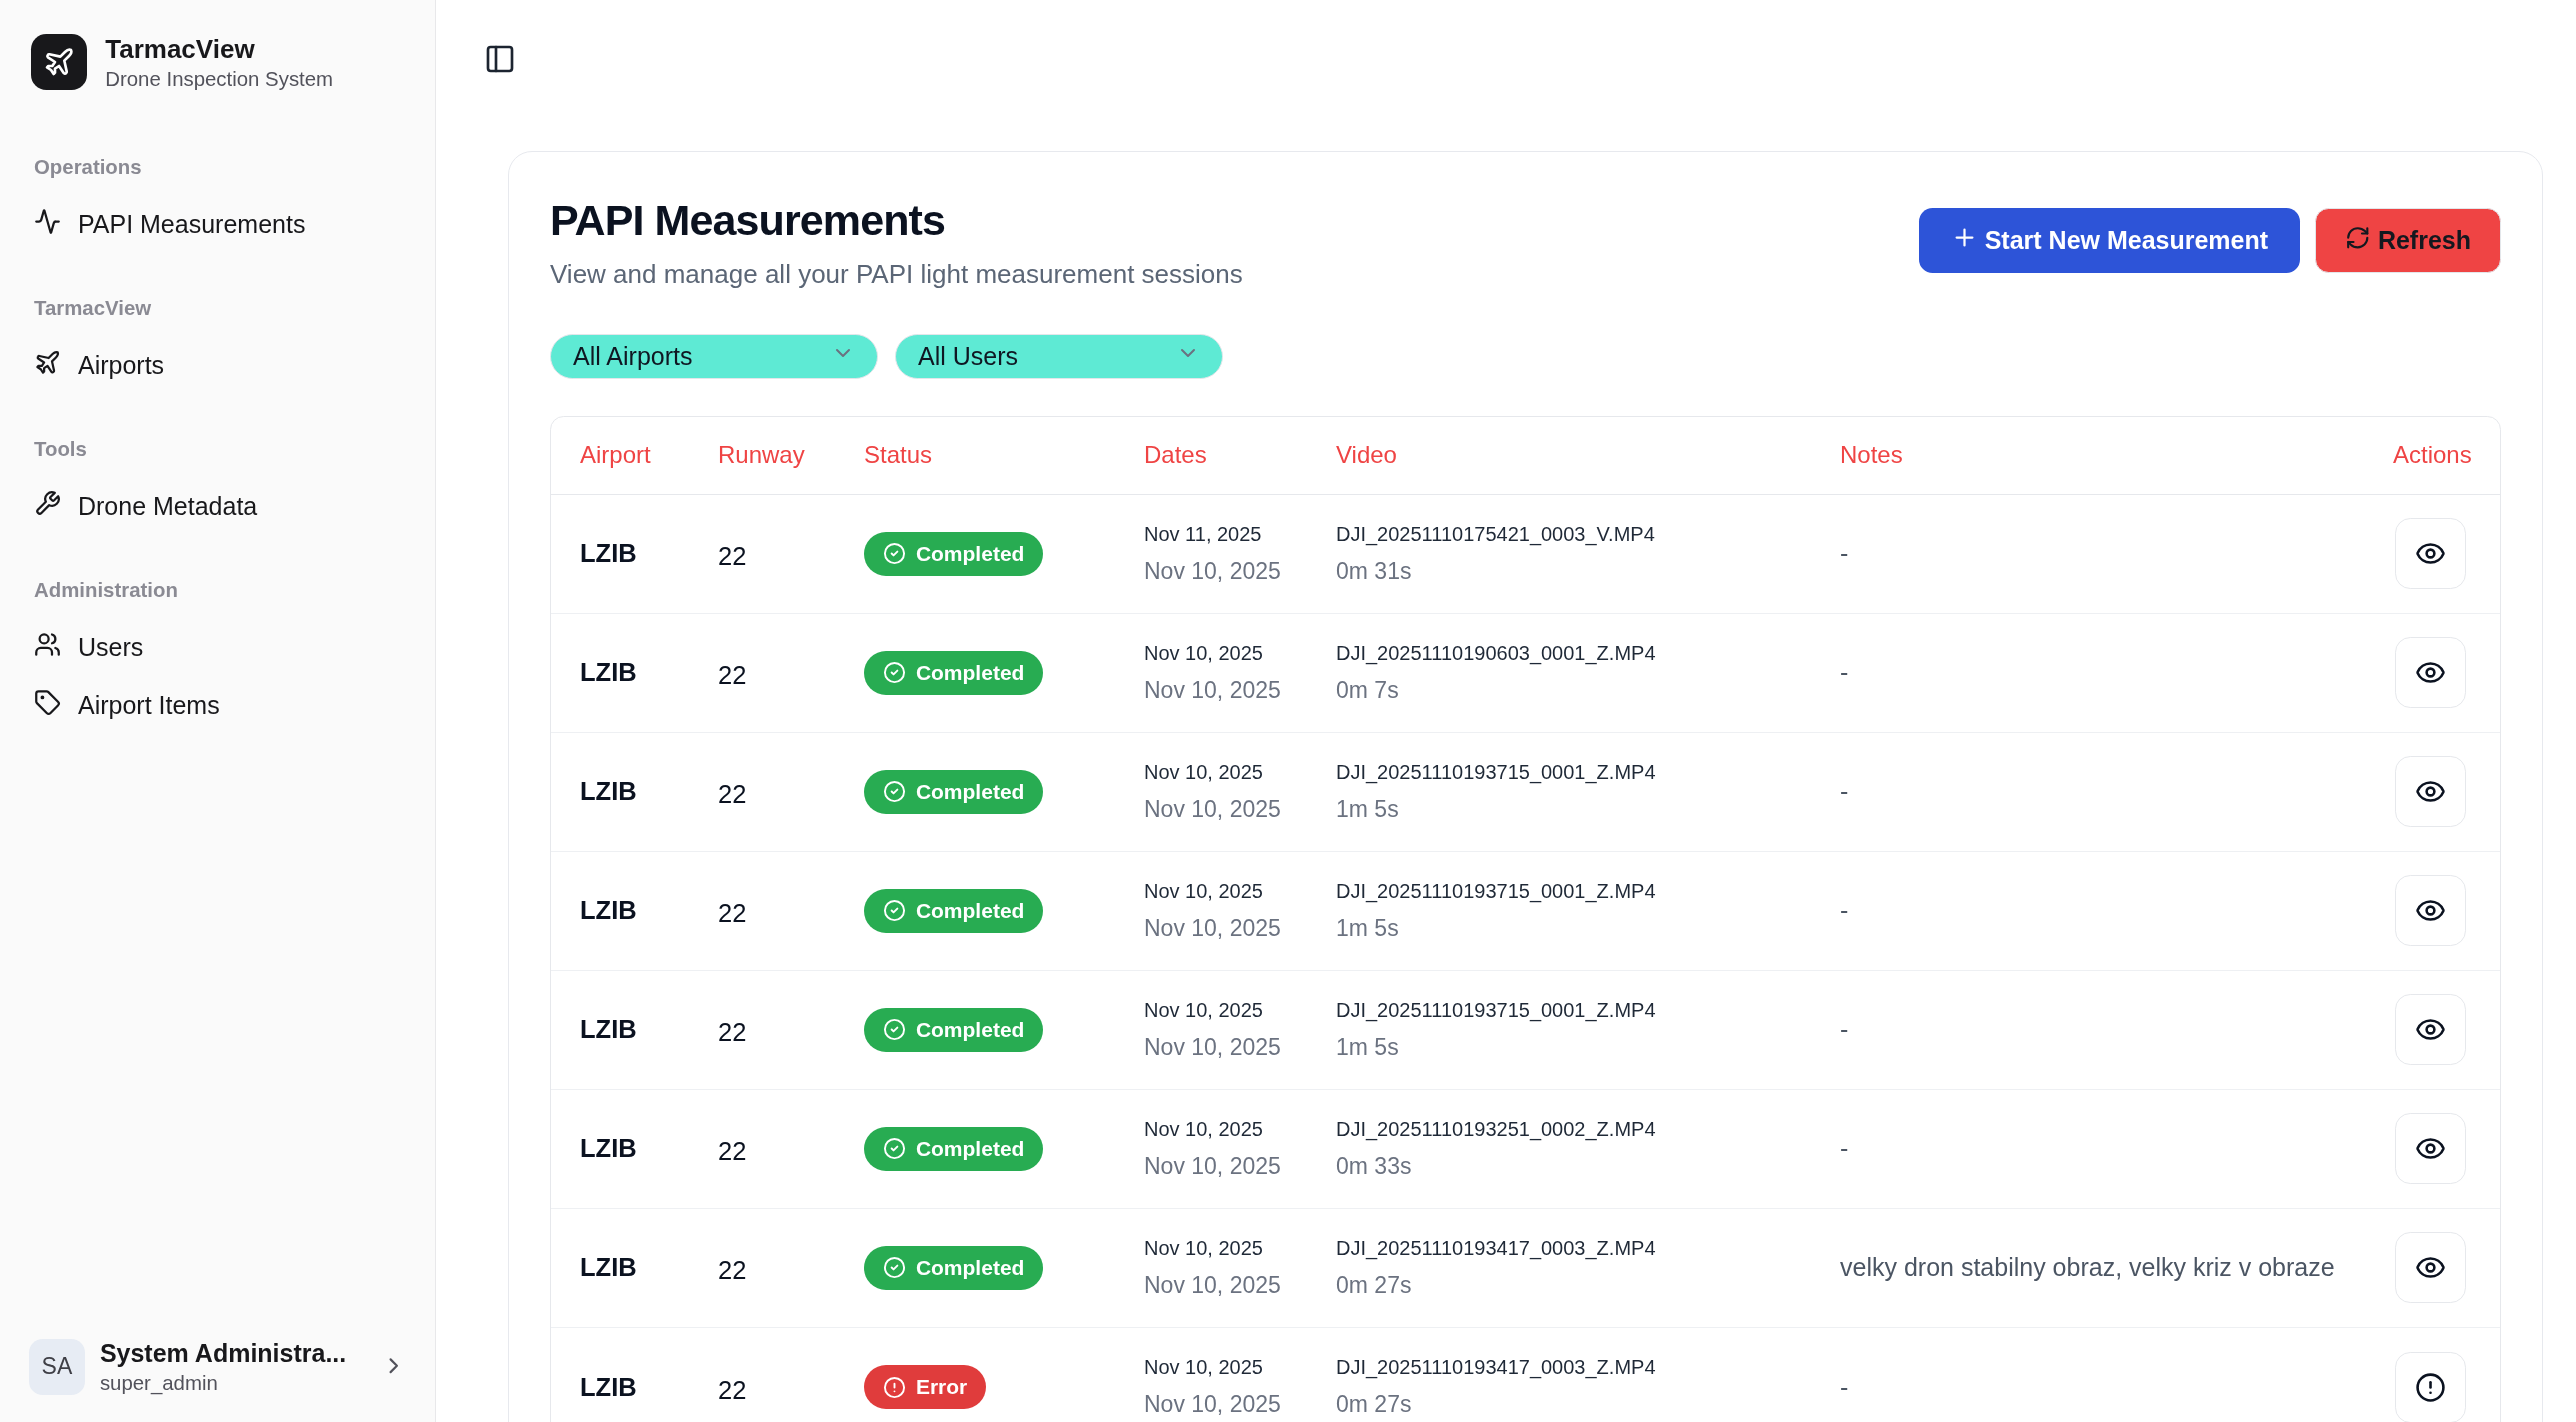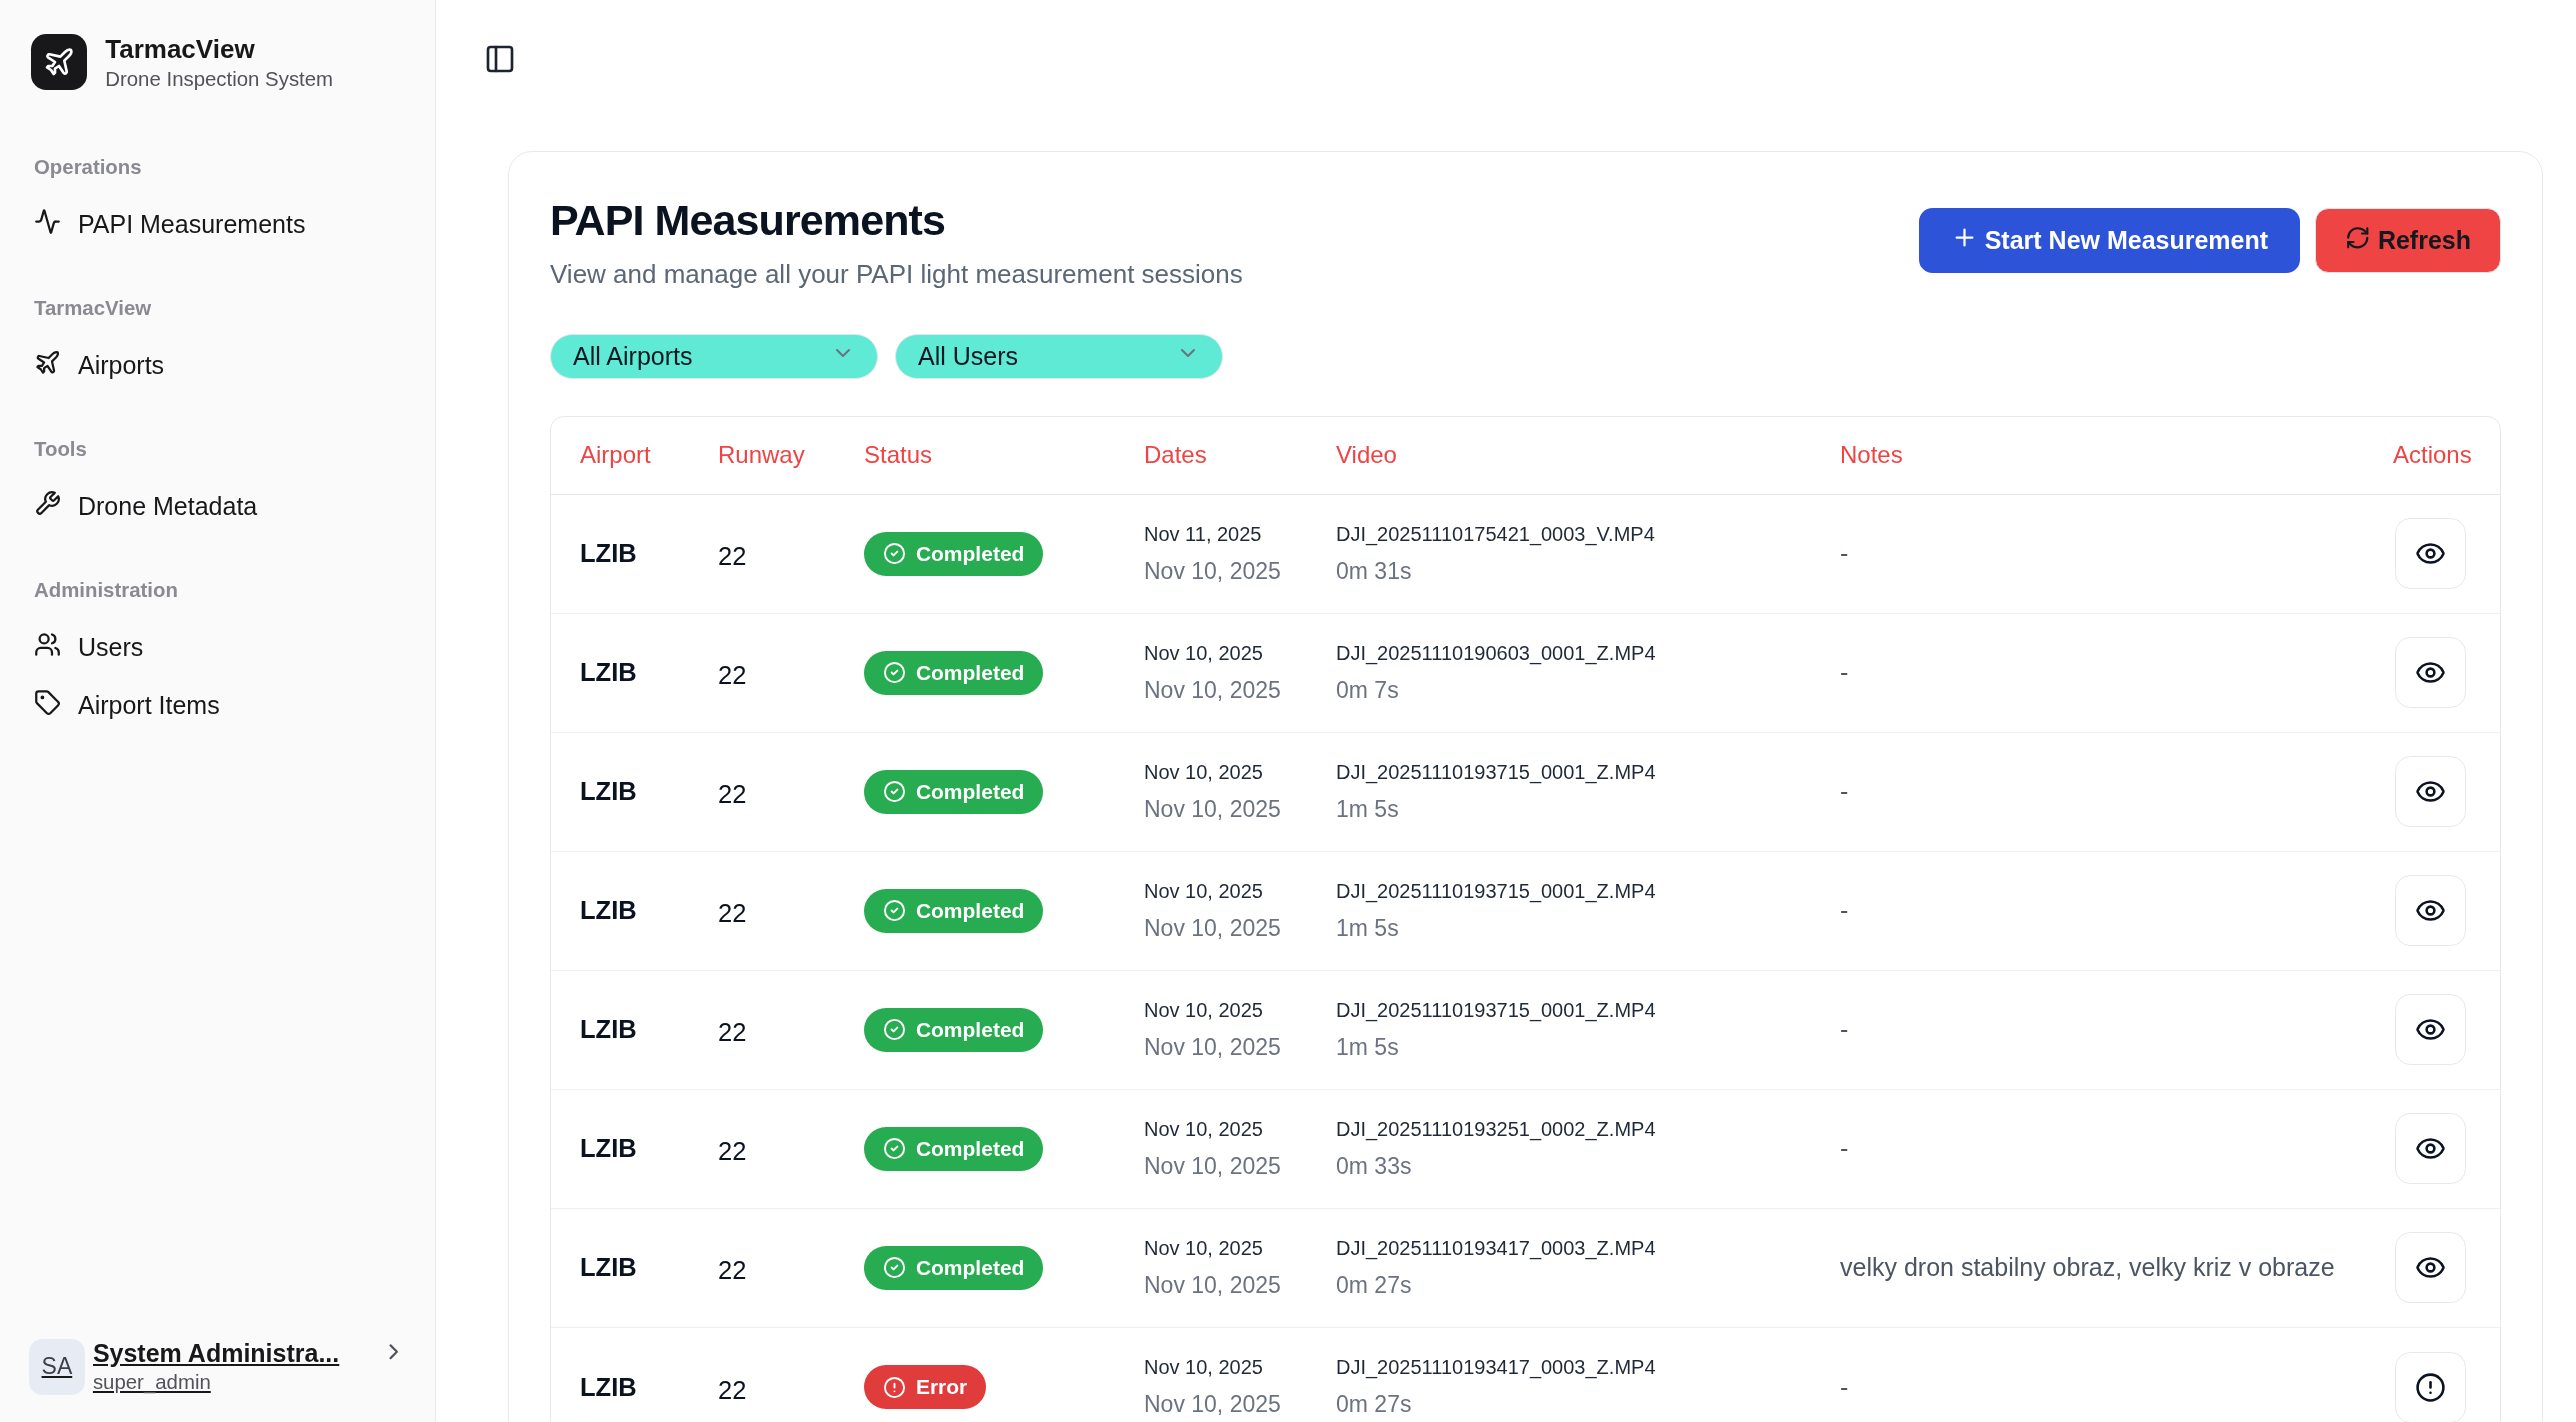--- a/index.html
+++ b/index.html
@@ -17,21 +17,21 @@
   .logo-name { font-size:26px; font-weight:bold; color:#18181b; line-height:1.25; }
   .logo-sub { font-size:20.4px; color:#52525b; margin-top:3.4px; }
 
   .nav-group { margin-bottom:43px; }
   .nav-label { font-size:20.4px; font-weight:bold; color:#8a8a93; padding:0 13.6px; margin-bottom:17px; }
   .nav-item { display:flex; align-items:center; gap:17px; height:58px; padding:0 13.6px;
               border-radius:12px; font-size:25px; color:#18181b; cursor:pointer; }
   .nav-item svg { width:27px; height:27px; stroke:#18181b; flex-shrink:0; }
 
   .sidebar-spacer { flex:1; }
-  .user-row { display:flex; gap:8px; padding:10.2px 8.5px; border-radius:13.6px;text-decoration:underline; }
+  .user-row { display:flex; align-items:center; gap:15px; padding:10.2px 8.5px; border-radius:13.6px; }
   .avatar { width:56px; height:56px; border-radius:13.6px; background:#e7ecf4; color:#3f3f46;
             display:flex; align-items:center; justify-content:center; font-size:23px; flex-shrink:0; }
   .user-meta { flex:1; min-width:0; }
   .user-name { font-size:25px; font-weight:bold; color:#18181b; white-space:nowrap;
                overflow:hidden; text-overflow:ellipsis; max-width:255px; }
   .user-role { font-size:20.4px; color:#52525b; margin-top:3.4px; }
   .user-row svg { width:25.5px; height:25.5px; stroke:#52525b; flex-shrink:0; }
 
   
   .main { flex:1; position:relative; background:#fff; }

